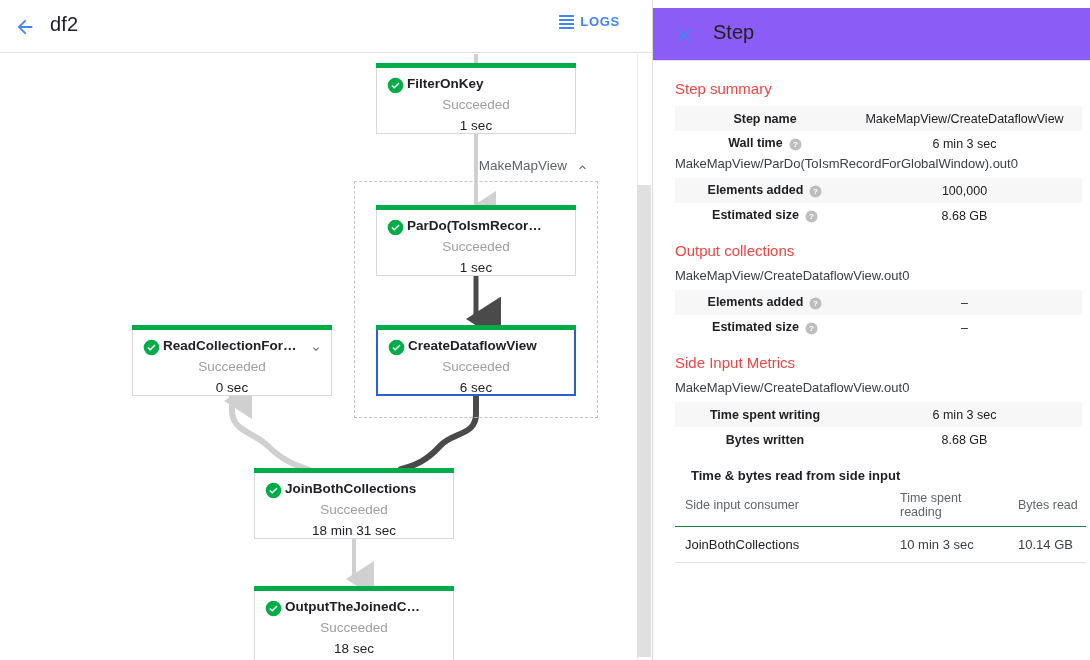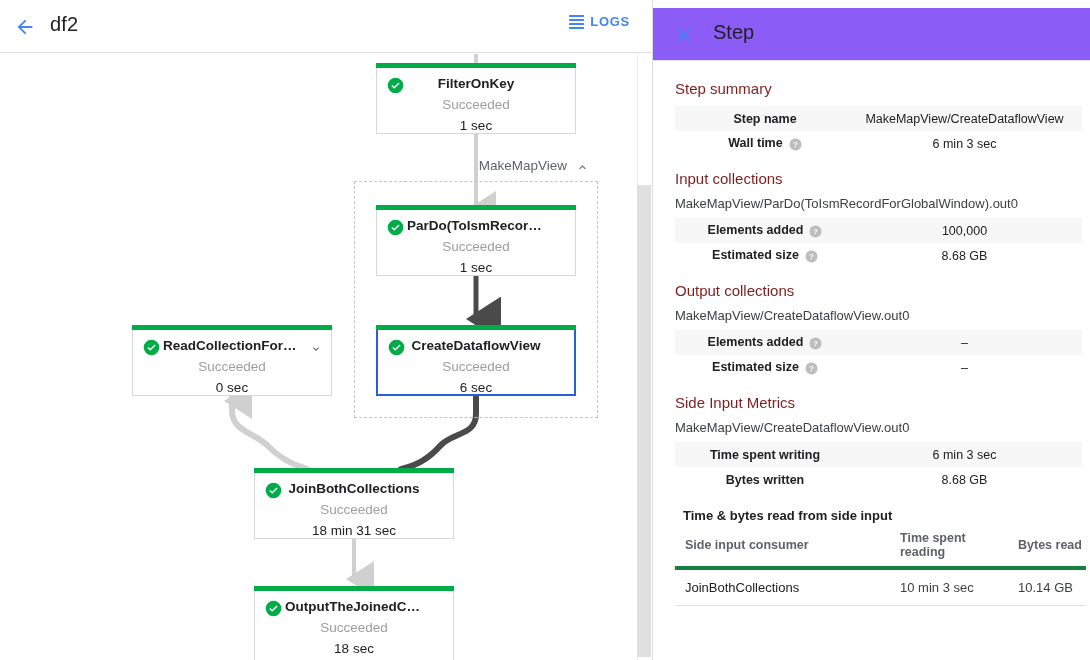--- a/index.html
+++ b/index.html
@@ -29,21 +29,21 @@
   #back-arrow {
     position:absolute; left:10px; top:12px; width:30px; height:30px;
     display:flex; align-items:center; justify-content:center;
     cursor:pointer;
   }
   #job-title {
     position:absolute; left:50px; top:13px;
     font-size:20px; color:#202124; font-weight:400; letter-spacing:0.1px;
   }
   #logs-button {
-    position:absolute; right:22px; top:14px;
+    position:absolute; right:32px; top:14px;
     display:flex; align-items:center; gap:6px;
     color:#4285f4; font-size:13px; font-weight:600; letter-spacing:0.7px;
     cursor:pointer;
   }
   #logs-icon { display:flex; flex-direction:column; gap:2px; width:15px; }
   #logs-icon i { display:block; height:2px; background:#4285f4; border-radius:0.5px; }
 
   
   #graph-canvas {
     position:absolute; left:0; top:54px; width:652px; height:606px;
@@ -66,21 +66,21 @@
   .node.selected {
     border:2px solid #2b5fd9;
     border-top:none;
   }
   .node.selected .topbar { left:-2px; right:-2px; top:-5px; height:5px; }
   .node .check {
     position:absolute; left:10px; top:9px; width:17px; height:17px;
   }
   .node .nm {
     position:absolute; left:0; right:0; top:8px;
-    text-align:center; font-size:13.5px; font-weight:bold; color:#202124;
+    text-align:left; font-size:13.5px; font-weight:bold; color:#202124;
     padding:0 30px;
     white-space:nowrap; overflow:hidden; text-overflow:ellipsis;
   }
   .node .st {
     position:absolute; left:0; right:0; top:29px;
     text-align:center; font-size:13.5px; color:#9e9e9e;
   }
   .node .tm {
     position:absolute; left:0; right:0; top:50px;
     text-align:center; font-size:13.5px; color:#202124;
@@ -130,45 +130,45 @@
   #panel-title {
     position:absolute; left:60px; top:13px;
     font-size:20px; color:#202124; font-weight:400;
   }
   #right-body {
     position:absolute; left:0; top:54px; width:437px; height:606px;
     padding:16px 8px 0 22px;
     overflow:hidden;
   }
   .sec-title {
-    font-size:15px; color:#7f1d1d; margin:14px 0 9px 0; font-weight:400;
+    font-size:15px; color:#ef4444; margin:14px 0 9px 0; font-weight:400;
   }
   .sec-title.first { margin-top:10px; }
   .sub-line {
     font-size:13px; color:#3c4043; margin:0 0 7px 0; word-break:break-all;
   }
   .kv-table { width:407px; border-collapse:collapse;text-align:center; }
   .kv-table tr.shade td { background:#f7f7f7; }
   .kv-table td {
     padding:5px 0 5px 10px; font-size:12.5px; vertical-align:middle;
     height:25px;
   }
   .kv-table td.k { width:170px; font-weight:bold; color:#202124; }
   .kv-table td.v { color:#202124; padding-left:2px; }
   .help-icon {
     display:inline-block; vertical-align:middle; margin-left:6px;
     width:13px; height:13px;
   }
   .bold-head {
-    font-size:13px; font-weight:bold; color:#202124; margin:16px 0 4px 8px;
+    font-size:13px; font-weight:bold; color:#202124; margin:16px 0 4px 16px;
   }
   .si-table { width:411px; border-collapse:collapse; }
   .si-table th {
-    font-size:12.5px; font-weight:700; color:#5f6368; text-align:left;
-    padding:4px 4px 7px 10px; border-bottom:4px solid #15803d;
+    font-size:12.5px; font-weight:400; color:#5f6368; text-align:left;
+    padding:4px 4px 7px 10px; border-bottom:1px solid #15803d;
   }
   .si-table th.num { text-align:left; }
   .si-table td {
     font-size:13px; color:#3c4043; padding:10px 4px 10px 10px;
     border-bottom:1px solid #e0e0e0;
   }
   .si-table td.c0 { color:#202124; }
 </style>
 </head>
 <body>
@@ -342,21 +342,20 @@
         <tr>
           <td class="k"><span>Wall time</span><span class="help-icon"><svg width="13" height="13" viewBox="0 0 24 24">
                     <circle cx="12" cy="12" r="11" fill="#bdbdbd"></circle>
                     <text x="12" y="17" font-size="15" fill="#fff" text-anchor="middle" font-family="Liberation Sans">?</text>
                   </svg></span></td>
           <td class="v">6 min 3 sec</td>
         </tr>
       </tbody>
         </table>
 
-      <div class="sec-title">Input collections</div>
       <div class="sub-line">MakeMapView/ParDo(ToIsmRecordForGlobalWindow).out0</div>
       <table class="kv-table">
         <tbody>
             <tr class="shade">
           <td class="k"><span>Elements added</span><span class="help-icon"><svg width="13" height="13" viewBox="0 0 24 24">
                     <circle cx="12" cy="12" r="11" fill="#bdbdbd"></circle>
                     <text x="12" y="17" font-size="15" fill="#fff" text-anchor="middle" font-family="Liberation Sans">?</text>
                   </svg></span></td>
           <td class="v">100,000</td>
         </tr>

